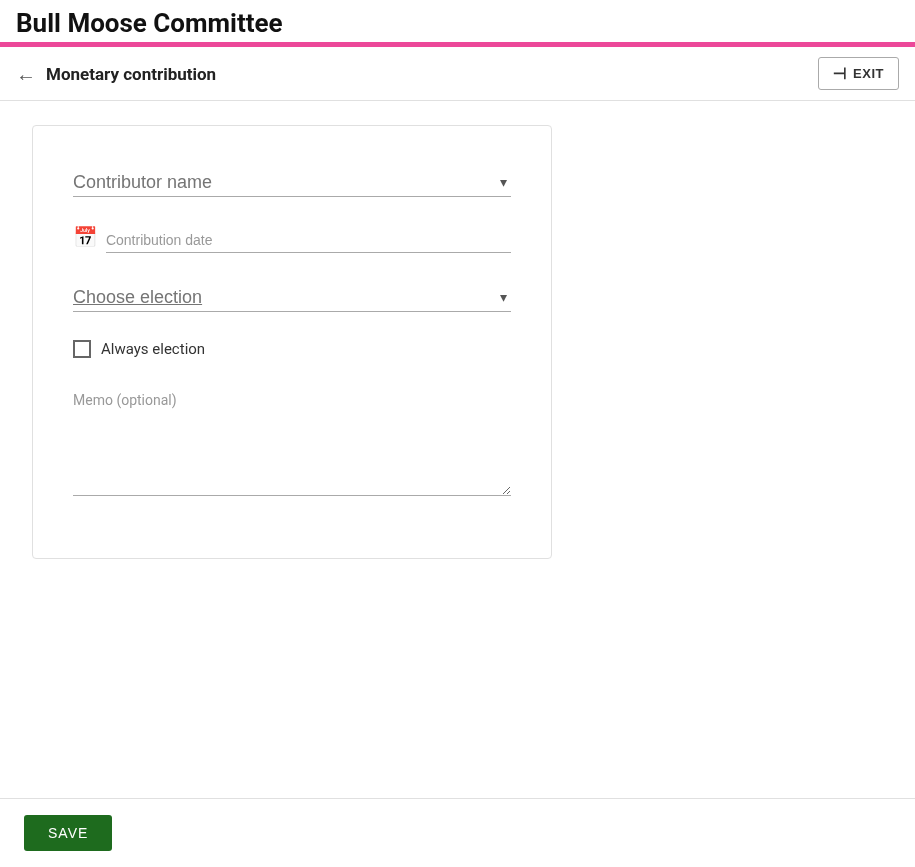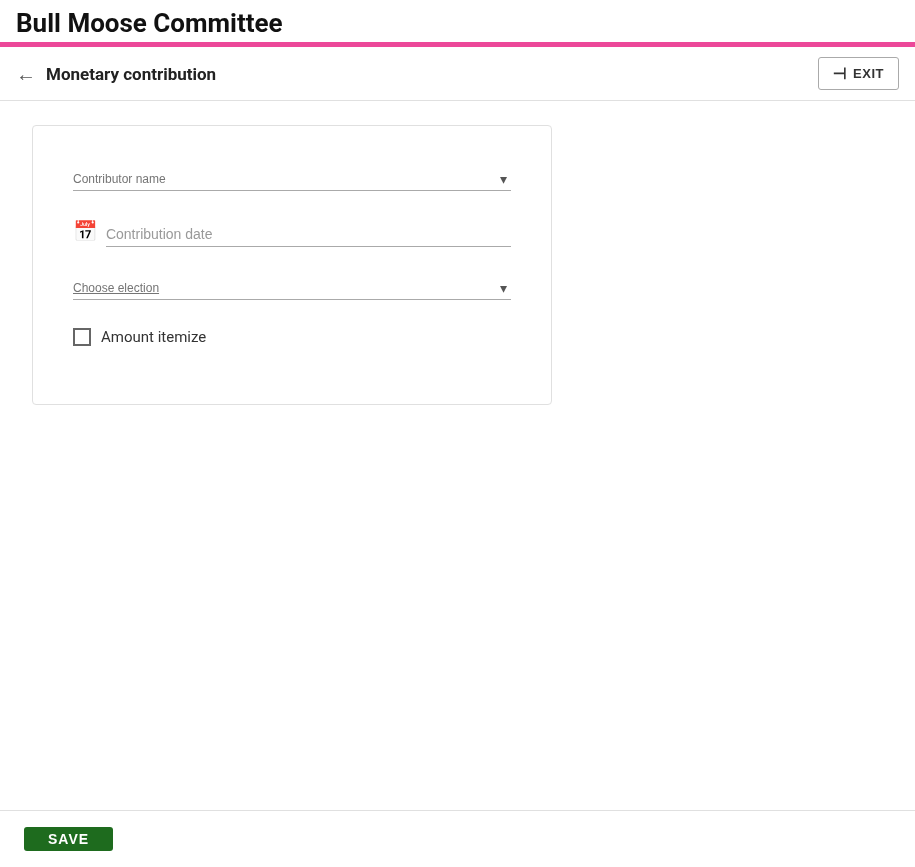--- a/index.html
+++ b/index.html
@@ -122,21 +122,21 @@
     .select-wrapper {
       position: relative;
       width: 100%;
     }
 
     .select-wrapper select {
       width: 100%;
       border: none;
       border-bottom: 1px solid #aaa;
       padding: 6px 28px 4px 0;
-      font-size: 12px;
+      font-size: 18px;
       color: #757575;
       background: transparent;
       appearance: none;
       cursor: pointer;
       outline: none;
     }
 
     .select-wrapper .chevron {
       position: absolute;
       right: 4px;
@@ -226,23 +226,23 @@
       border-top: 1px solid #e0e0e0;
       background: #fff;
       display: flex;
       align-items: center;
     }
 
     .save-button {
       background: #1e6b1e;
       color: #fff;
       border: none;
-      padding: 4px 24px;
-      font-size: 14px;
-      font-weight: 700;
+      padding: 10px 24px;
+      font-size: 14px;
+      font-weight: 400;
       letter-spacing: 1px;
       cursor: pointer;
       border-radius: 3px;
     }
   </style>
 </head>
 <body>
 
 <div class="page-wrapper">
 
@@ -288,23 +288,26 @@
           <select class="choose-election-select">
             <option value="">Choose election</option>
           </select>
           <span class="chevron">▾</span>
         </div>
       </div>
 
 
       <div class="checkbox-row">
         <div class="checkbox-box"></div>
-        <span class="checkbox-label">Amount itemize</span>
-      </div>
-
+        <span class="checkbox-label">Always election</span>
+      </div>
+
+      <div class="form-field">
+        <textarea class="memo-textarea" placeholder="Memo (optional)" style=""></textarea>
+      </div>
 
     </div>
   </div>
 
   <div class="footer-bar">
     <button class="save-button">SAVE</button>
   </div>
 
 </div>
 

